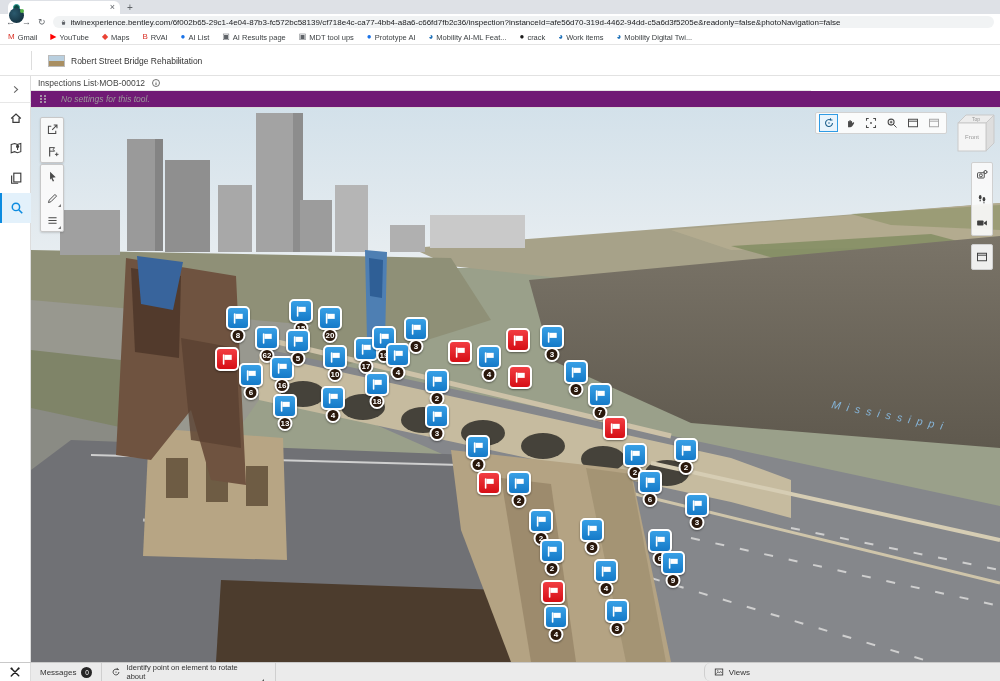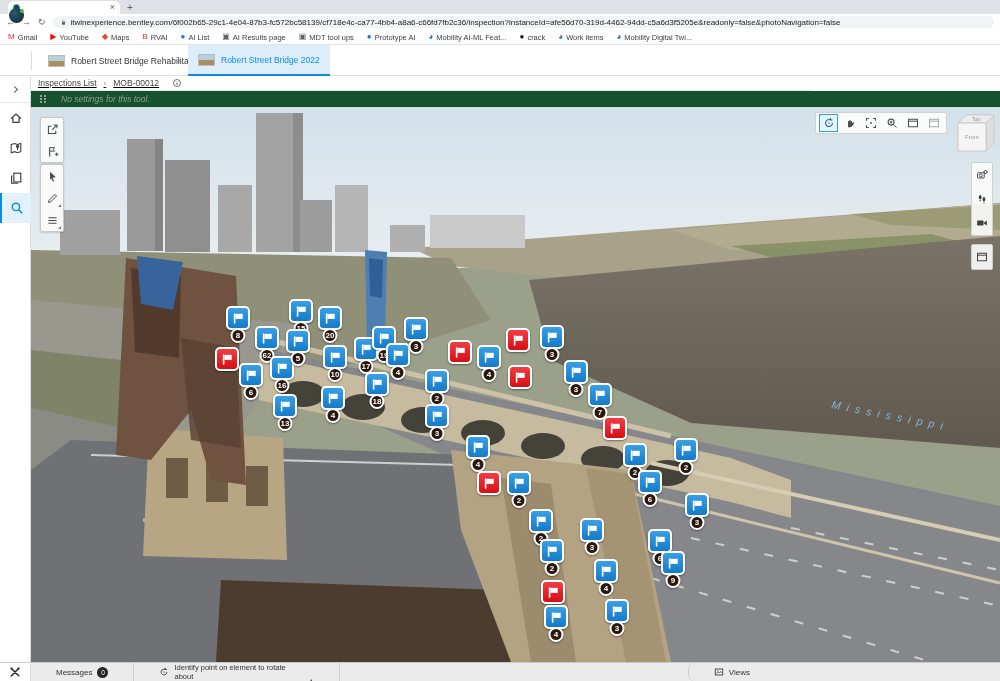--- a/index.html
+++ b/index.html
@@ -37,25 +37,25 @@
   .hdrdiv { position:absolute; left:31px; top:51px; width:1px; height:19px; background:#ddd;}
   .ptab { position:absolute; top:45px; height:31px; display:flex; align-items:center; gap:6px; padding:0 10px;}
   .ptab .thumb { width:17px; height:12px; border:1px solid #bbb;
     background:linear-gradient(#b9cfdf 0 55%, #a98f62 55% 100%);}
   .ptab .lb { font-size:8.5px; color:#333; white-space:nowrap;}
   .ptab1 { left:38px; }
   .tabchev { position:absolute; left:178px; top:56px; font-size:9px; color:#888;}
   .ptab2 { left:188px; background:#ddeefa; border-bottom:2px solid #0c8be0;}
   .ptab2 .lb { color:#0c8be0;}
   .crumbrow { position:absolute; left:0; top:76px; width:811px; height:15px; background:#fff;
-    border-bottom:1px solid #e5e5e5; display:flex; align-items:center; padding-left:38px; gap:7px;text-decoration:underline;}
+    border-bottom:1px solid #e5e5e5; display:flex; align-items:center; padding-left:38px; }
   .crumbrow .c { font-size:8.5px; color:#444;}
   .crumbrow .sep { font-size:8px; color:#888;}
   .crumbrow .info { margin-left:6px; width:10px; height:10px; color:#444;}
-  .setrow { position:absolute; left:0; top:91px; width:1000px; height:17px; background:#14532d;
+  .setrow { position:absolute; left:0; top:91px; width:1000px; height:17px; background:#701a75;
     border-bottom:1px solid #d9d9d9; display:flex; align-items:center; padding-left:40px; gap:14px;}
   .grip { display:grid; grid-template-columns:3px 3px; grid-gap:1px; }
   .grip i { width:2px; height:2px; background:#b9b9b9; border-radius:50%;}
   .setrow .txt { font-size:8.5px; font-style:italic; color:#9a9a9a;}
 
   
   .sidebar { position:absolute; left:0; top:76px; width:31px; height:586px; background:#fff;
     border-right:1px solid #ddd;}
   .sb-it { position:relative; width:31px; height:30px; display:flex; align-items:center;
     justify-content:center; color:#3b3b3b;}
@@ -113,21 +113,21 @@
     width:15px; height:15px; border-radius:50%; background:#2a180c; border:2px solid #fff;
     color:#fff; font-size:8px; font-weight:bold; display:flex; align-items:center;
     justify-content:center; box-shadow:0 1px 2px rgba(0,0,0,.4);}
 
   
   .statusbar { position:absolute; left:0; top:662px; width:1000px; height:19px;
     background:#ebebeb; border-top:1px solid #c9c9c9; display:flex; align-items:stretch;}
   .sb-tools { width:31px; background:#fff; border-right:1px solid #ddd; display:flex;
     align-items:center; justify-content:center; color:#222;}
   .sb-tools svg { width:12px; height:12px;}
-  .sb-sec { display:flex; align-items:center; gap:5px; padding:0 25px; border-right:1px solid #cfcfcf;}
+  .sb-sec { display:flex; align-items:center; gap:5px; padding:0 9px; border-right:1px solid #cfcfcf;}
   .sb-sec .lbl { font-size:8px; color:#333;}
   .msgbadge { width:11px; height:11px; border-radius:50%; background:#262626; color:#fff;
     font-size:6.5px; display:flex; align-items:center; justify-content:center;}
   .prompt { position:relative; font-size:7.5px; color:#333; line-height:1.2; max-width:125px; padding-right:10px;}
   .prompt .corner { position:absolute; right:2px; bottom:-2px; width:0; height:0;
     border-left:4px solid transparent; border-bottom:4px solid #555;}
   .sb-views { margin-left:auto; border-left:1px solid #cfcfcf; border-right:none;
     padding-right:250px;border-radius:6px;}
   .sb-ic { color:#333; } .sb-ic svg{ width:10px; height:10px; display:block;}
 </style>
@@ -309,24 +309,20 @@
     </div>
 
   <div class="apphdr"></div>
   <div class="logo"></div>
   <div class="hdrdiv"></div>
   <div class="ptab ptab1">
     <span class="thumb"></span>
     <span class="lb">Robert Street Bridge Rehabilitation</span>
   </div>
   <span class="tabchev">›</span>
-  <div class="ptab ptab2">
-    <span class="thumb"></span>
-    <span class="lb">Robert Street Bridge 2022</span>
-  </div>
 
   <div class="crumbrow">
     <span class="c">Inspections List</span>
     <span class="sep">›</span>
     <span class="c">MOB-00012</span>
     <svg class="info" viewBox="0 0 16 16">
         <use href="#i-info"></use>
       </svg>
   </div>
 

